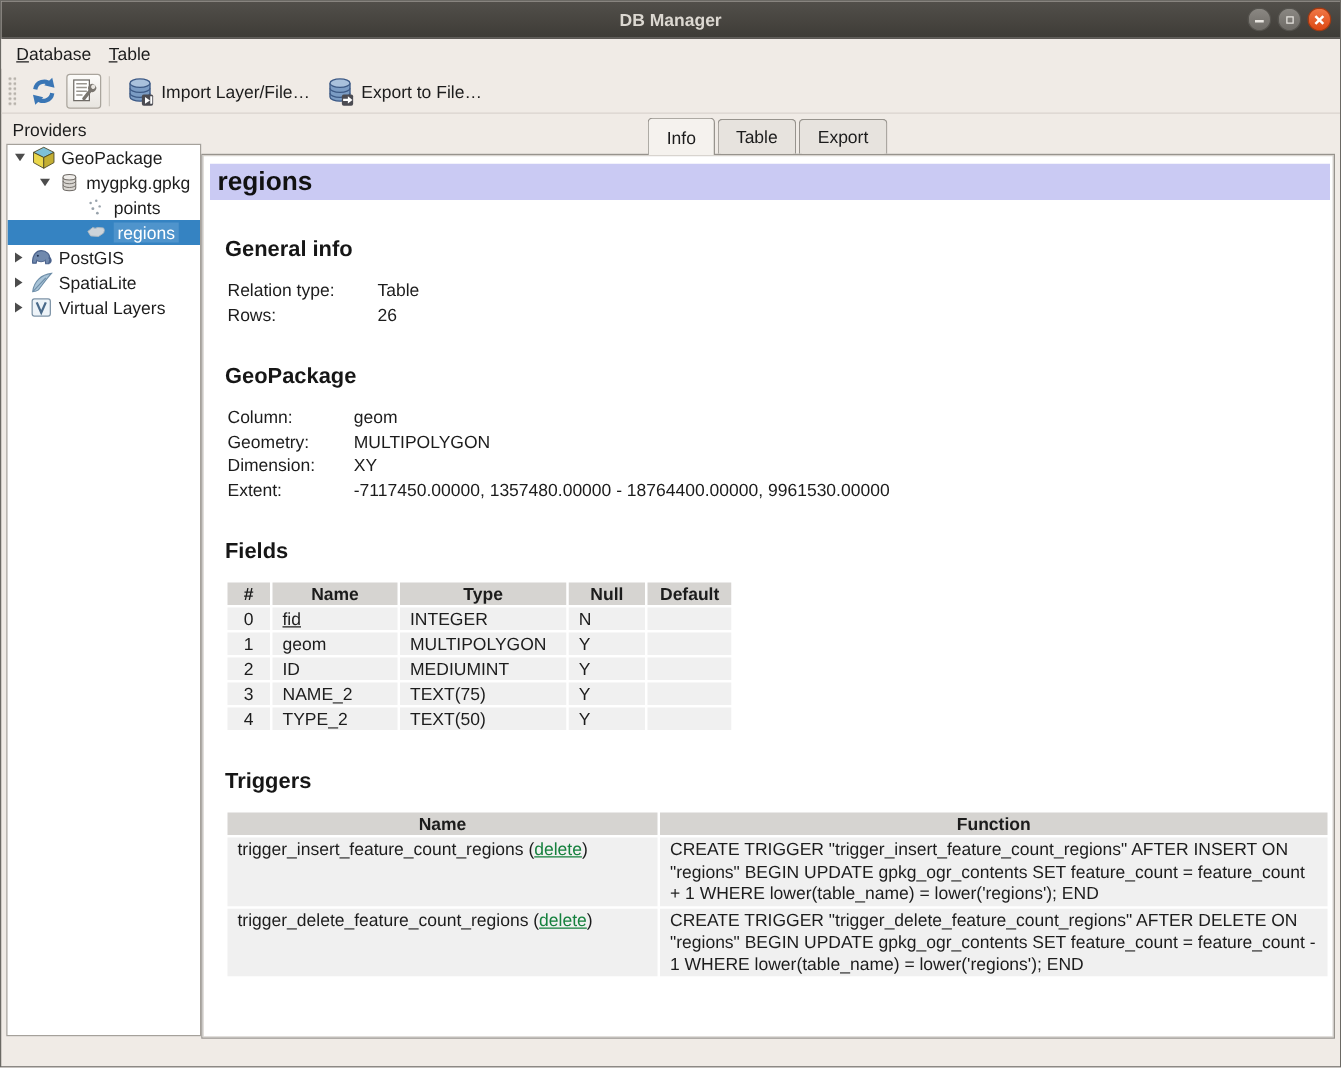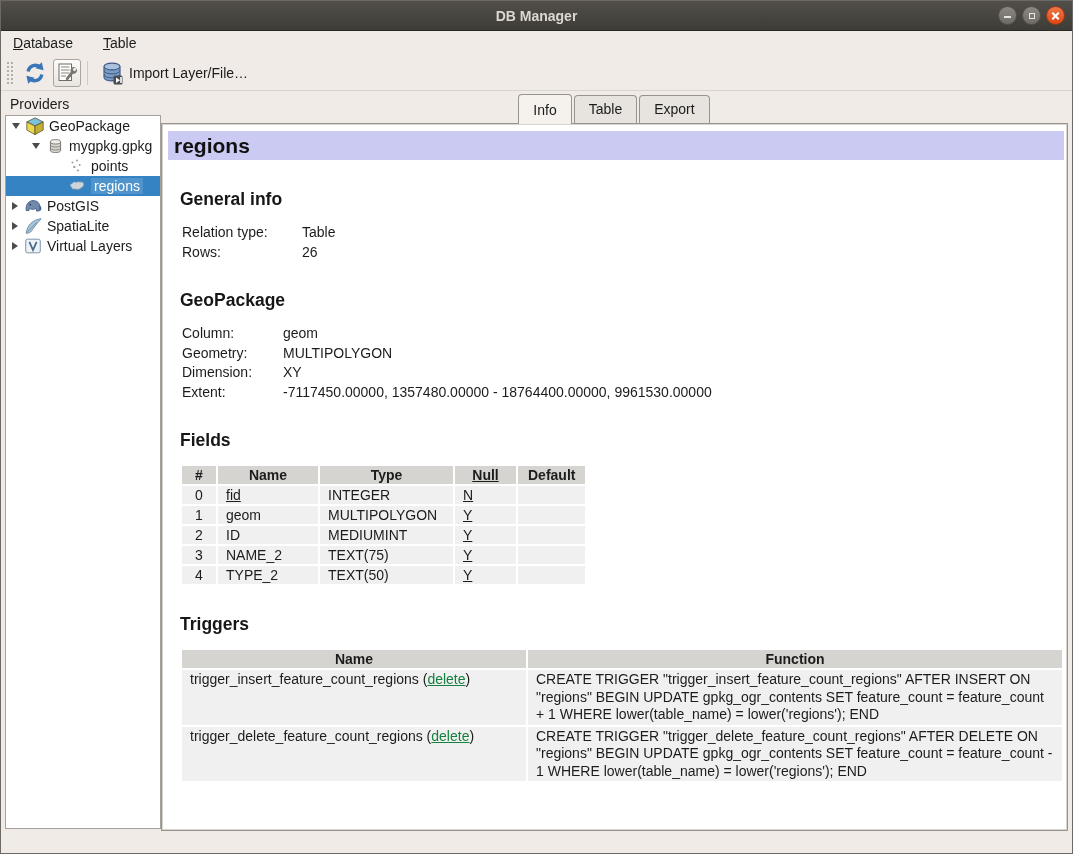--- a/index.html
+++ b/index.html
@@ -26,21 +26,21 @@
     width:19px; height:19px; border-radius:50%;
     background:linear-gradient(#8b8883,#6e6b66);
     border:1px solid #55534e; position:relative; cursor:default;
   }
   .wbtn.close { background:linear-gradient(#f07746,#dd4814); border-color:#a33a12; }
   .wbtn .bar { position:absolute; left:5px; top:8.5px; width:7px; height:2px; background:#e8e5e0; }
   .wbtn .sq  { position:absolute; left:5.5px; top:5.5px; width:6px; height:6px; border:1.5px solid #e8e5e0; }
   .wbtn .x1,.wbtn .x2 { position:absolute; left:4px; top:8px; width:9px; height:2px; background:#fff; }
   .wbtn .x1 { transform:rotate(45deg);} .wbtn .x2 { transform:rotate(-45deg);}
   
-  .menubar { height:24px; display:flex; align-items:center; padding-left:6px; background:#f0ebe6;gap:16px; }
+  .menubar { height:24px; display:flex; align-items:center; padding-left:6px; background:#f0ebe6; }
   .menu-item { padding:2px 8px 3px 6px; cursor:default; }
   .menu-item .accel { text-decoration:underline; }
   
   .toolbar { height:36px; display:flex; align-items:center; padding-left:3px; border-bottom:1px solid #d9d4ce; }
   .grip { width:7px; height:24px; margin:0 4px 0 2px;
           background-image:radial-gradient(circle, #b3aea7 1px, transparent 1.2px);
           background-size:4px 4px; }
   .tool-btn { display:flex; align-items:center; gap:5px; padding:3px 6px; border-radius:3px; cursor:default; }
   .tool-sep { width:1px; height:24px; background:#cfcac3; margin:0 6px; }
   .sql-btn { width:28px; height:28px; border:1px solid #aaa59d;
@@ -76,21 +76,21 @@
   .kv-row { display:flex; line-height:19.5px; padding-left:6px; }
   .kv-lbl { flex:none; }
   .gi .kv-lbl { width:120px; } .gp .kv-lbl { width:101px; }
   
   table.dtab { border-collapse:separate; border-spacing:2px; margin-left:4px; font-size:14px; }
   table.dtab th { background:#d6d4d1; font-weight:bold; text-align:center; padding:1px 10px; }
   table.dtab td { background:#f0f0f0; padding:1px 8px; vertical-align:top; }
   .fields-tab th.c0, .fields-tab td.c0 { width:34px; text-align:center; padding:1px 4px; }
   .fields-tab th.c1, .fields-tab td.c1 { width:100px; }
   .fields-tab th.c2, .fields-tab td.c2 { width:133px; }
-  .fields-tab th.c3, .fields-tab td.c3 { width:61px;text-decoration:underline; }
+  .fields-tab th.c3, .fields-tab td.c3 { width:61px; }
   .fields-tab th.c4, .fields-tab td.c4 { width:66px; }
   .pk { text-decoration:underline; }
   .trig-tab { width:884px; }
   .trig-tab td.tname-cell { width:344px; }
   .trig-tab td.tfun-cell  { line-height:17.5px; }
   a.del-link { color:#15803d; text-decoration:underline; cursor:pointer; }
   
   .status { height:22px; }
   svg { display:block; }
 </style>
@@ -156,20 +156,34 @@
           <path d="M4,9.5 a8,3.4 0 0 0 16,0" fill="none" stroke="#3d5a86" stroke-width="1"></path>
           <path d="M4,13.5 a8,3.4 0 0 0 16,0" fill="none" stroke="#3d5a86" stroke-width="1"></path>
           <ellipse cx="12" cy="5.5" rx="8" ry="3.4" fill="#a9c1dc" stroke="#3d5a86" stroke-width="1.1"></ellipse>
           <rect x="13.5" y="14.5" width="9" height="9" rx="1.5" fill="#4b4b52"></rect>
           <polygon points="15,18.5 19,15.8 19,21.2" fill="#ffffff" transform="rotate(180 17.5 18.9)"></polygon>
           <rect x="20.2" y="16" width="1.6" height="6" fill="#ffffff"></rect>
         </svg>
       </span>
       <span>Import Layer/File…</span>
     </div>
+    <div class="tool-btn">
+      <span>
+        <svg width="24" height="24" viewBox="0 0 24 24">
+          <path d="M4,5.5 v11 a8,3.4 0 0 0 16,0 v-11" fill="#7b9cc4" stroke="#3d5a86" stroke-width="1.1"></path>
+          <path d="M4,9.5 a8,3.4 0 0 0 16,0" fill="none" stroke="#3d5a86" stroke-width="1"></path>
+          <path d="M4,13.5 a8,3.4 0 0 0 16,0" fill="none" stroke="#3d5a86" stroke-width="1"></path>
+          <ellipse cx="12" cy="5.5" rx="8" ry="3.4" fill="#a9c1dc" stroke="#3d5a86" stroke-width="1.1"></ellipse>
+          <rect x="13.5" y="14.5" width="9" height="9" rx="1.5" fill="#4b4b52"></rect>
+          <rect x="14.5" y="18" width="4" height="1.8" fill="#ffffff"></rect>
+          <polygon points="18.3,16 22,18.9 18.3,21.8" fill="#ffffff"></polygon>
+        </svg>
+      </span>
+      <span>Export to File…</span>
+    </div>
   </div>
 
   <div class="main-row">
 
     <div class="left-col">
       <div class="left-title">Providers</div>
       <div class="tree-box">
 
         <div class="tree-row ind1">
           <span class="exp open"></span>

